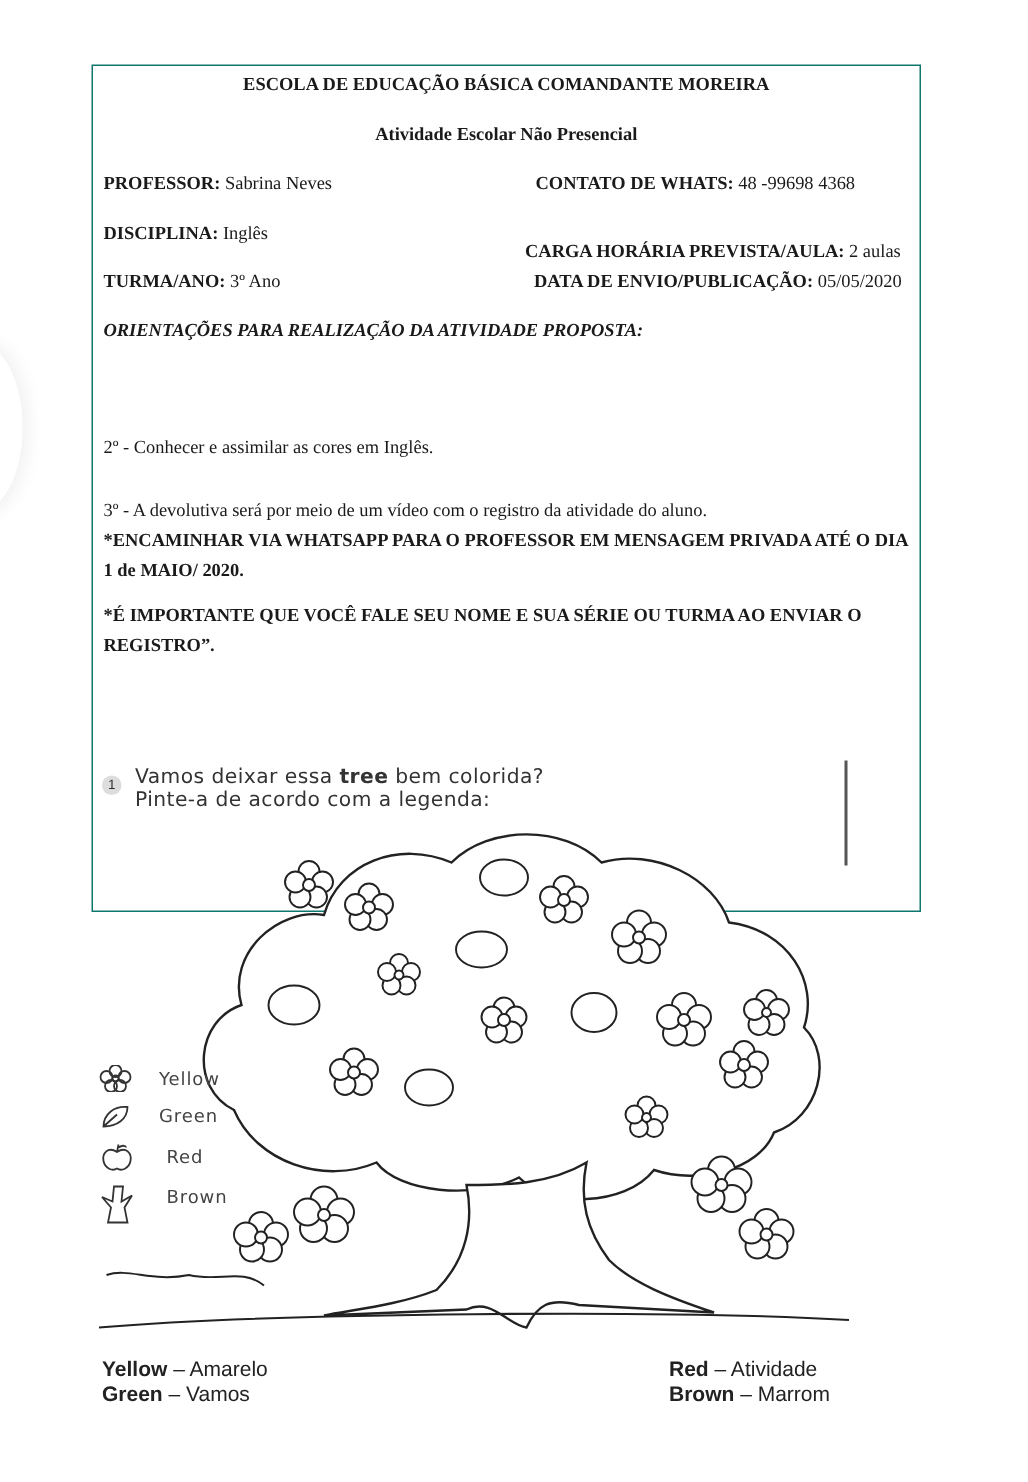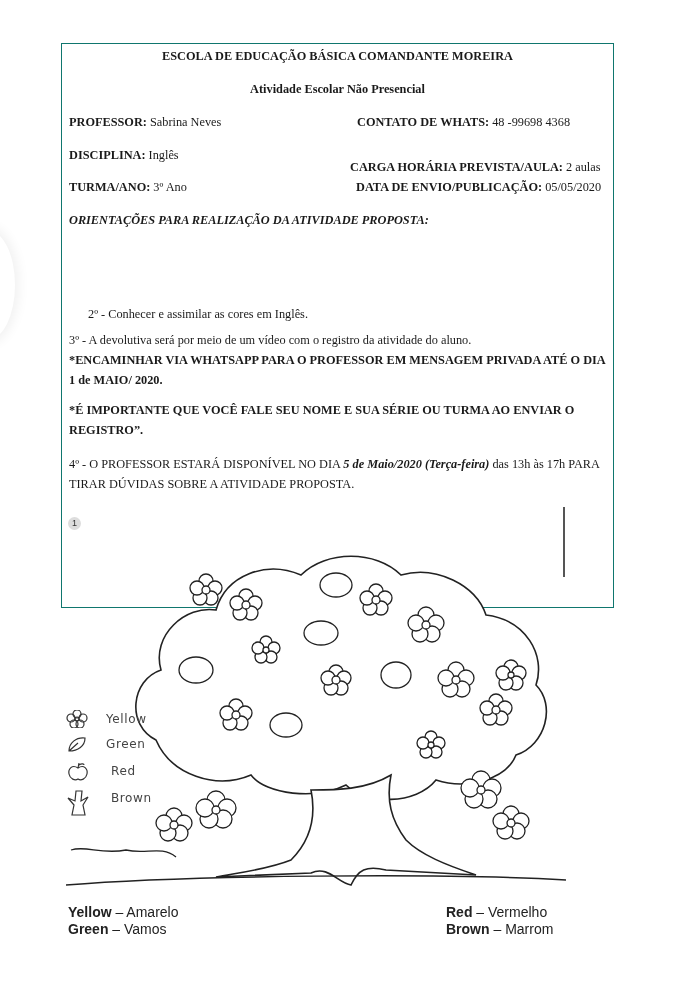--- a/index.html
+++ b/index.html
@@ -42,36 +42,37 @@
   </div>
 
   <div class="row" style="top:136px;">
     <span class="b">TURMA/ANO:</span><span> 3º Ano</span>
     <span class="col2" style="left:287px;top:0;"><span class="b">DATA DE ENVIO/PUBLICAÇÃO:</span><span> 05/05/2020</span></span>
   </div>
 
   <div class="row bi" style="top:169px;">ORIENTAÇÕES PARA REALIZAÇÃO DA ATIVIDADE PROPOSTA:</div>
 
 
-  <div class="para" style="top:260px;margin-left:19px;">2º - Conhecer e assimilar as cores em Inglês.</div>
+  <div class="para" style="top:244px;">2º - Conhecer e assimilar as cores em Inglês.</div>
 
   <div class="para" style="top:286px;">3º - A devolutiva será por meio de um vídeo com o registro da atividade do aluno.</div>
   <div class="para b" style="top:306px;">*ENCAMINHAR VIA WHATSAPP PARA O PROFESSOR EM MENSAGEM PRIVADA ATÉ O DIA 1 de MAIO/ 2020.</div>
 
   <div class="para b" style="top:356px;">*É IMPORTANTE QUE VOCÊ FALE SEU NOME E SUA SÉRIE OU TURMA AO ENVIAR O REGISTRO”.</div>
 
-  <div class="para" style="top:410px;">
-    <span> 4º - O PROFESSOR ESTARÁ DISPONÍVEL NO DIA </span><span class="bi">5 de Maio/2020 (Terça-feira)</span><span> das 13h às 17h PARA TIRAR DÚVIDAS SOBRE A ATIVIDADE PROPOSTA.</span>
-  </div>
 </div>
 
 <div class="vline"></div>
 
 <div class="activity">
   <div class="q-num">1</div>
+  <div class="q-text">
+    <span>Vamos deixar essa </span><b>tree</b><span> bem colorida?</span><br>
+    <span>Pinte-a de acordo com a legenda:</span>
+  </div>
 
   <svg width="500" height="385" viewBox="0 0 500 385">
     <g fill="#fff" stroke="#222" stroke-width="1.6">
 
       <path d="M90,235 C60,220 65,175 95,165 C85,130 120,100 150,105 C160,70 200,55 235,70 C260,45 310,45 335,70 C370,60 410,80 420,110 C460,115 480,150 470,180 C490,200 480,240 450,250 C440,275 400,285 370,275 C350,300 300,300 280,280 C250,295 200,290 185,270 C150,285 105,270 90,235 Z"></path>
 
       <path d="M245,285 C250,310 245,335 225,355 C200,365 170,368 150,372 L245,368 C262,360 272,378 285,380 C292,365 300,360 320,365 L410,370 C380,360 355,350 340,335 C325,315 320,295 325,270 C300,285 270,285 245,285 Z"></path>
     </g>
 
     <g fill="#fff" stroke="#222" stroke-width="1.3">
@@ -243,15 +244,15 @@
       </svg>
     <span class="lbl" style="left:45px;">Brown</span>
   </div>
 </div>
 
 <div class="footer" style="left:68px;">
   <div><b>Yellow</b><span> – Amarelo</span></div>
   <div><b>Green</b><span> – Vamos</span></div>
 </div>
 <div class="footer" style="left:446px;">
-  <div><b>Red</b><span> – Vermelho</span></div>
+  <div><b>Red</b><span> – Atividade</span></div>
   <div><b>Brown</b><span> – Marrom</span></div>
 </div>
 
 </body></html>

